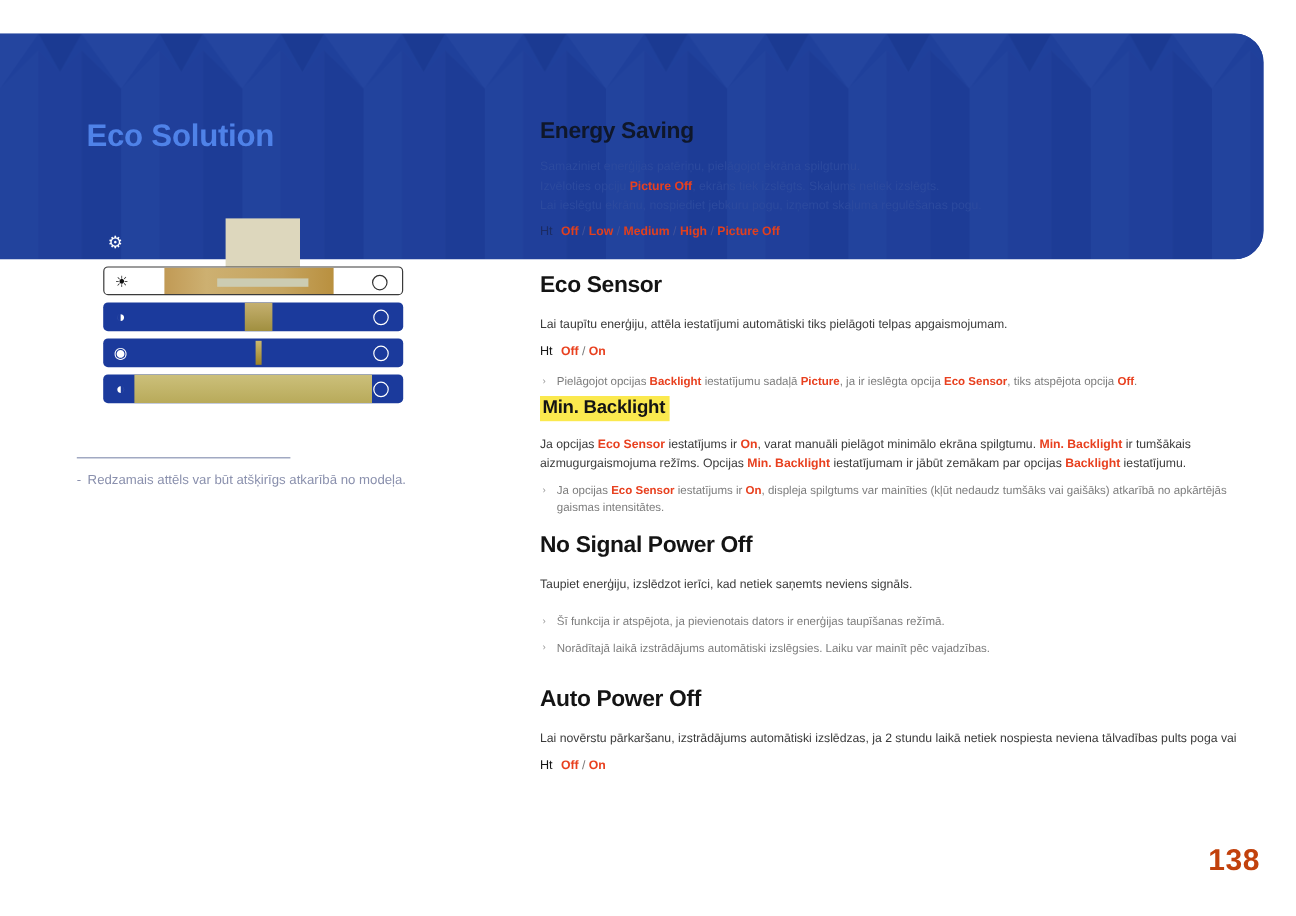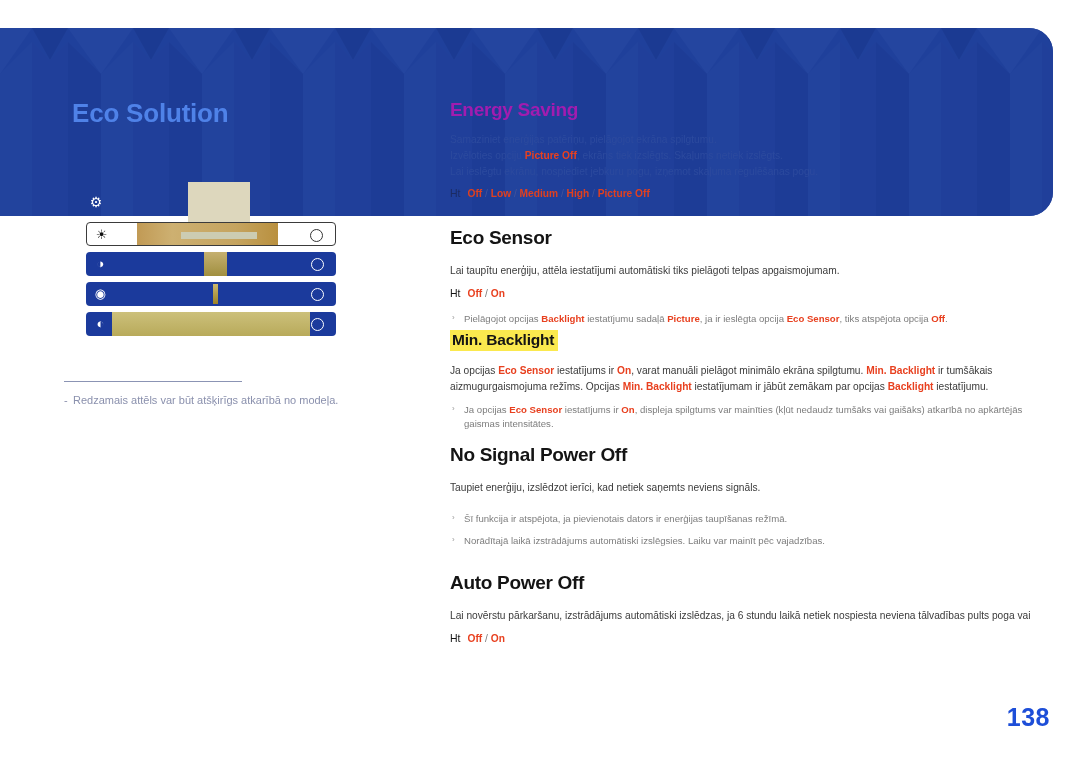--- a/index.html
+++ b/index.html
@@ -227,21 +227,21 @@
     height: 763px;
   }
   .sec-head {
     font-size: 19px;
     font-weight: bold;
     color: #141414;
     letter-spacing: -0.3px;
     line-height: 1;
   }
   .sec-head.on-blue {
-    color: #a21caf;
+    color: #0f172a;
   }
   .body-line {
     font-size: 10.2px;
     color: #3a3a3a;
     line-height: 1.55;
   }
   .opt-line {
     font-size: 10.2px;
     line-height: 1.55;
     color: #111111;
@@ -307,21 +307,21 @@
   .sp8  { height: 8px; }
   .sp10 { height: 10px; }
   .sp12 { height: 12px; }
 
   .page-number {
     position: absolute;
     right: 30px;
     top: 705px;
     font-size: 25px;
     font-weight: bold;
-    color: #1d4ed8;
+    color: #c2410c;
     letter-spacing: 0.5px;
     line-height: 1;
   }
 </style>
 </head>
 <body>
 
 <div class="page">
 
   <div class="banner">
@@ -429,21 +429,21 @@
         <span class="bmark">›</span><span>Šī funkcija ir atspējota, ja pievienotais dators ir enerģijas taupīšanas režīmā.</span>
       </div>
       <div class="sp8"></div>
       <div class="bullet">
         <span class="bmark">›</span><span>Norādītajā laikā izstrādājums automātiski izslēgsies. Laiku var mainīt pēc vajadzības.</span>
       </div>
     </div>
 
     <div class="sec" id="sec-autopower">
       <div class="sec-head">Auto Power Off</div>
-      <div class="body-line">Lai novērstu pārkaršanu, izstrādājums automātiski izslēdzas, ja 6 stundu laikā netiek nospiesta neviena tālvadības pults poga vai</div>
+      <div class="body-line">Lai novērstu pārkaršanu, izstrādājums automātiski izslēdzas, ja 2 stundu laikā netiek nospiesta neviena tālvadības pults poga vai</div>
       <div class="sp6"></div>
       <div class="opt-line">
         <span class="opt-glyph">Ht</span><span class="opt-red">Off</span><span class="opt-sep"> / </span><span class="opt-red">On</span>
       </div>
     </div>
 
   </div>
 
   <div class="page-number">138</div>
 

